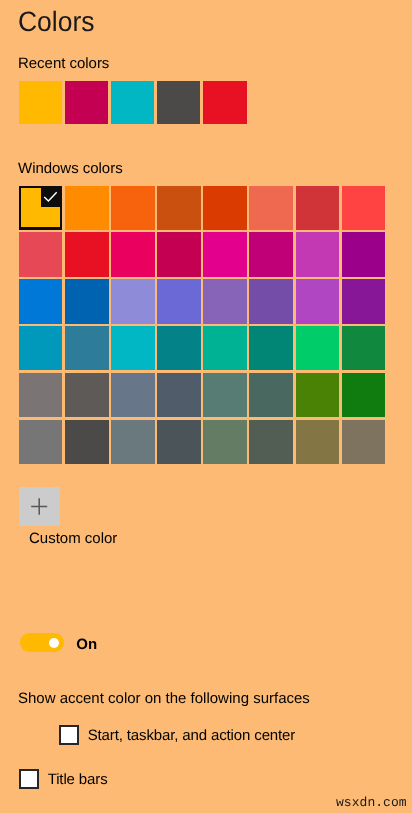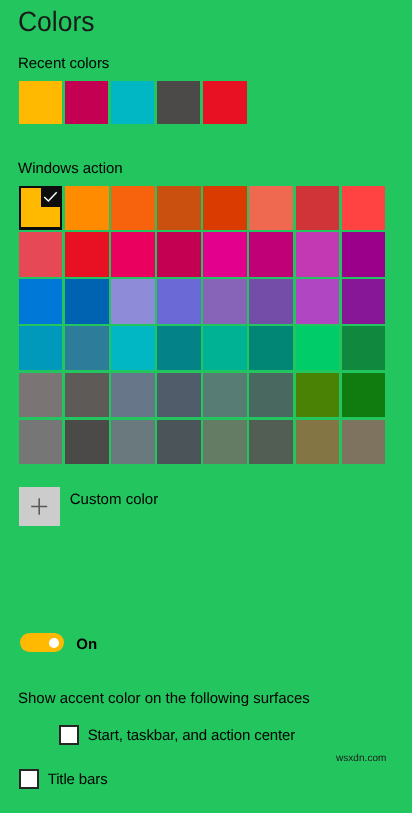--- a/index.html
+++ b/index.html
@@ -4,21 +4,21 @@
 <title>Colors</title>
 <style>
   html,body{margin:0;padding:0;}
   body{
     width:412px;height:813px;background:#ffffff;overflow:hidden;
     font-family:"Liberation Sans","DejaVu Sans",sans-serif;
     color:#000000;
     -webkit-font-smoothing:antialiased;
     text-rendering:geometricPrecision;
   }
-  .page{position:relative;width:412px;height:813px;background:#22c55e;will-change:transform;}
+  .page{position:relative;width:412px;height:813px;background:#fdba74;will-change:transform;}
 
   #page-title{
     position:absolute;left:18px;top:6px;margin:0;
     font-size:28px;font-weight:400;color:#1a1a1a;line-height:32px;letter-spacing:0px;transform:scaleX(0.945);transform-origin:left top;
   }
 
   .section-label{position:absolute;left:18px;font-size:15px;line-height:18px;color:#000;letter-spacing:-0.03px;}
   #recent-label{top:55px;}
   #windows-label{top:160px;}
 
@@ -26,58 +26,58 @@
   .recent-swatch{width:43.4px;height:43.1px;margin-right:2.7px;}
   .recent-swatch:last-child{margin-right:0;}
 
   #windows-grid{position:absolute;left:18.8px;top:185.6px;}
   .grid-swatch{position:absolute;width:43.6px;height:44.2px;}
   .sel-frame{position:absolute;inset:0;background:#0d0d0d;}
   .sel-fill{position:absolute;left:2.6px;top:2.6px;right:2.6px;bottom:2.6px;}
   .sel-notch{position:absolute;right:0;top:0;width:21.6px;height:21.4px;background:#0d0d0d;}
   .sel-check{position:absolute;left:2.6px;top:2.6px;}
 
-  #custom-color-row{position:absolute;left:18.8px;top:487.3px;display:flex;align-items:flex-start;}
+  #custom-color-row{position:absolute;left:18.8px;top:487.3px;display:flex;align-items:flex-start;flex-direction:column;}
   #custom-color-button{width:40.8px;height:39px;background:#cccccc;position:relative;}
   #custom-color-label{margin-left:10.2px;font-size:15px;line-height:18px;margin-top:3.4px;}
 
   #more-options-heading{position:absolute;left:18px;top:560px;margin:0;font-size:21.2px;font-weight:400;color:#171717;line-height:26px;}
 
   #transparency-label{position:absolute;left:18px;top:606px;font-size:15px;line-height:18px;letter-spacing:-0.15px;}
   #transparency-row{position:absolute;left:19.8px;top:633px;display:flex;align-items:flex-start;font-weight:bold;}
   #transparency-toggle{width:44.2px;height:19.4px;border-radius:9.7px;position:relative;flex:0 0 auto;}
   #transparency-toggle .knob{position:absolute;right:5.2px;top:4.6px;width:10px;height:10px;border-radius:50%;background:#fff;}
   #transparency-state{margin-left:12.3px;font-size:15px;line-height:18px;margin-top:3.4px;}
 
   #surfaces-label{position:absolute;left:18px;top:690px;font-size:15px;line-height:18px;}
   .check-row{position:absolute;left:19px;display:flex;align-items:center;}
   #check-row-0{top:725px;margin-left:40px;}
   #check-row-1{top:769px;}
   .checkbox{width:20px;height:20px;border:2px solid #262626;background:#fff;box-sizing:border-box;flex:0 0 auto;}
   .check-label{margin-left:8.7px;font-size:15px;line-height:18px;position:relative;top:1px;letter-spacing:-0.13px;}
 
-  #watermark{position:absolute;left:336px;top:753px;font-size:10px;color:#1a1a1a;font-family:Liberation Sans, sans-serif;letter-spacing:0.05px;}
+  #watermark{position:absolute;left:336px;top:795px;font-size:13px;color:#1a1a1a;font-family:Liberation Mono, monospace;letter-spacing:0.05px;}
 </style>
 </head>
 <body>
 
 <div class="page">
 
   <h1 id="page-title">Colors</h1>
 
   <div class="section-label" id="recent-label">Recent colors</div>
   <div id="recent-swatches">
       <div class="recent-swatch" style="background: rgb(255, 185, 0);"></div>
       <div class="recent-swatch" style="background: rgb(195, 0, 82);"></div>
       <div class="recent-swatch" style="background: rgb(0, 183, 195);"></div>
       <div class="recent-swatch" style="background: rgb(76, 74, 72);"></div>
       <div class="recent-swatch" style="background: rgb(232, 17, 35);"></div>
     </div>
 
-  <div class="section-label" id="windows-label">Windows action</div>
+  <div class="section-label" id="windows-label">Windows colors</div>
   <div id="windows-grid">
       <div class="grid-swatch" style="left: 0px; top: 0px;">
         <div class="sel-frame"></div>
         <div class="sel-fill" style="background:#ffb900"></div>
         <div class="sel-notch"></div>
         <svg class="sel-check" width="39" height="39" viewBox="0 0 39 39">
           <path d="M23.2 8.9 L27.4 12.9 L35.7 4.3" stroke="#ffffff" stroke-width="1.45" fill="none" stroke-linecap="butt" stroke-linejoin="miter"></path>
         </svg>
       </div>
       <div class="grid-swatch" style="left: 46.14px; top: 0px; background: rgb(255, 140, 0);"></div>

